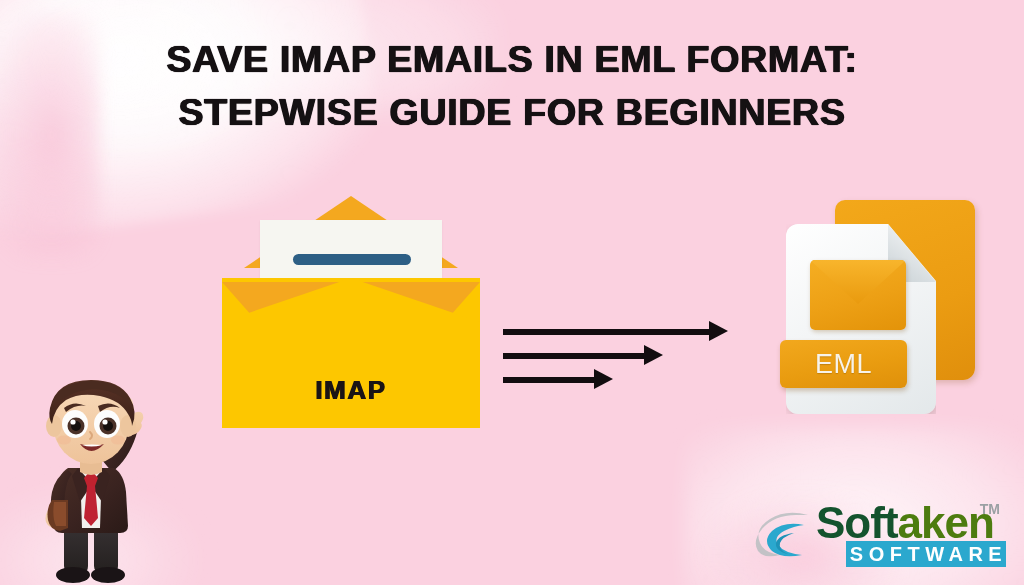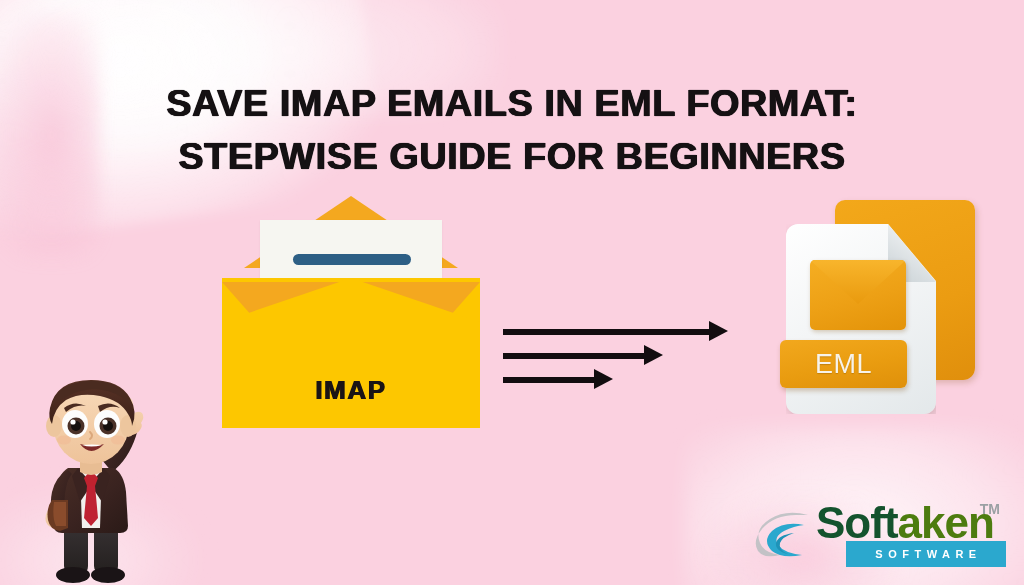--- a/index.html
+++ b/index.html
@@ -59,21 +59,20 @@
     width:230px; height:150px;
     background:radial-gradient(ellipse at 50% 50%, rgba(255,255,255,.45) 0%, rgba(255,255,255,0) 75%);
     filter:blur(12px);
   }
 
   
   .title-block{
     position:absolute; left:0; right:0; top:34px;
     text-align:center;
     z-index:6;
-    margin-top:44px;
   }
   .title-line{
     display:block;
     color:#151113;
     font-family:"Liberation Sans", sans-serif;
     font-weight:700;
     font-size:37px;
     line-height:1.42;
     letter-spacing:.6px;
     transform:scaleX(1.02);
@@ -249,21 +248,21 @@
     position:absolute; right:8px; top:2px;
     color:#9aa0a3; font-size:14px; font-weight:700;
   }
   .logo-bar{
     position:absolute; left:96px; bottom:6px;
     width:160px; height:26px;
     background:#2ba8ce;
     display:flex; align-items:center; justify-content:center;
   }
   .logo-bar span{
-    color:#ffffff; font-size:11px; font-weight:700;
+    color:#ffffff; font-size:20px; font-weight:700;
     letter-spacing:5.5px; padding-left:5px;
   }
 </style>
 </head>
 <body>
 
 <div class="stage">
 
   <div class="wash-tl"></div>
   <div class="wash-tl2"></div>

